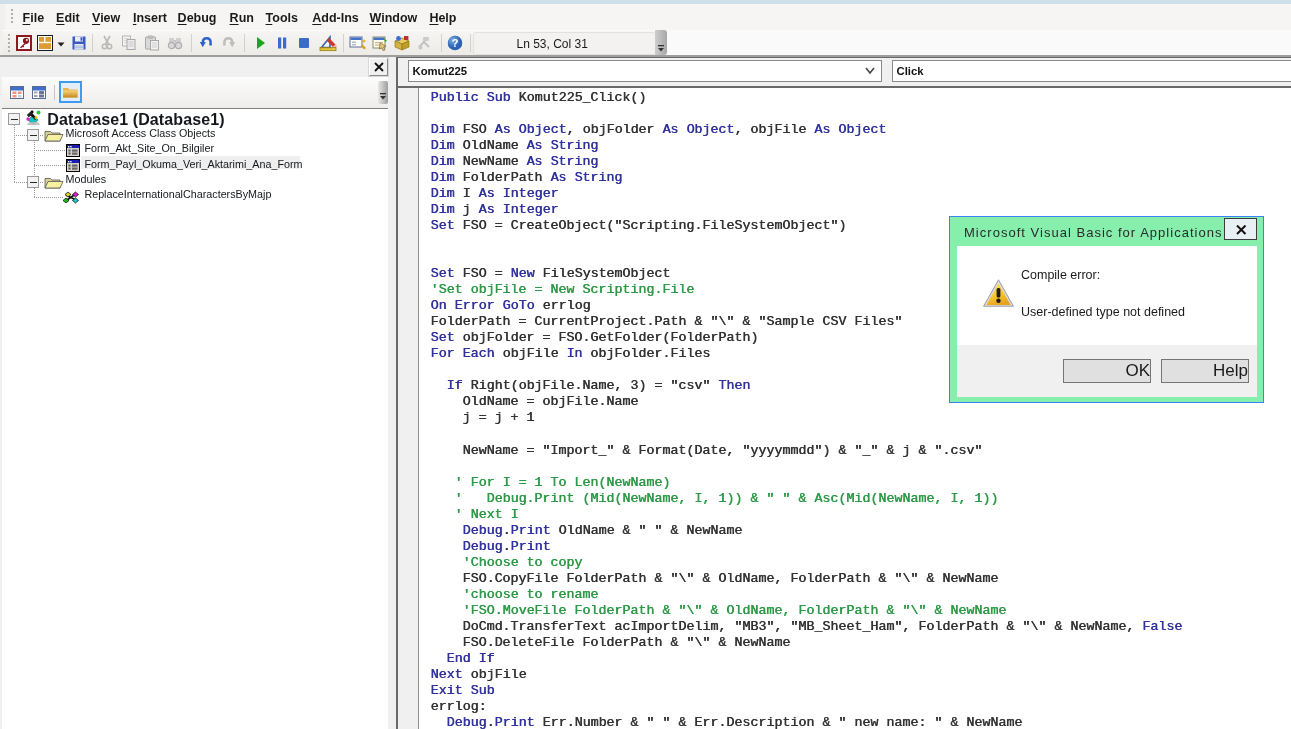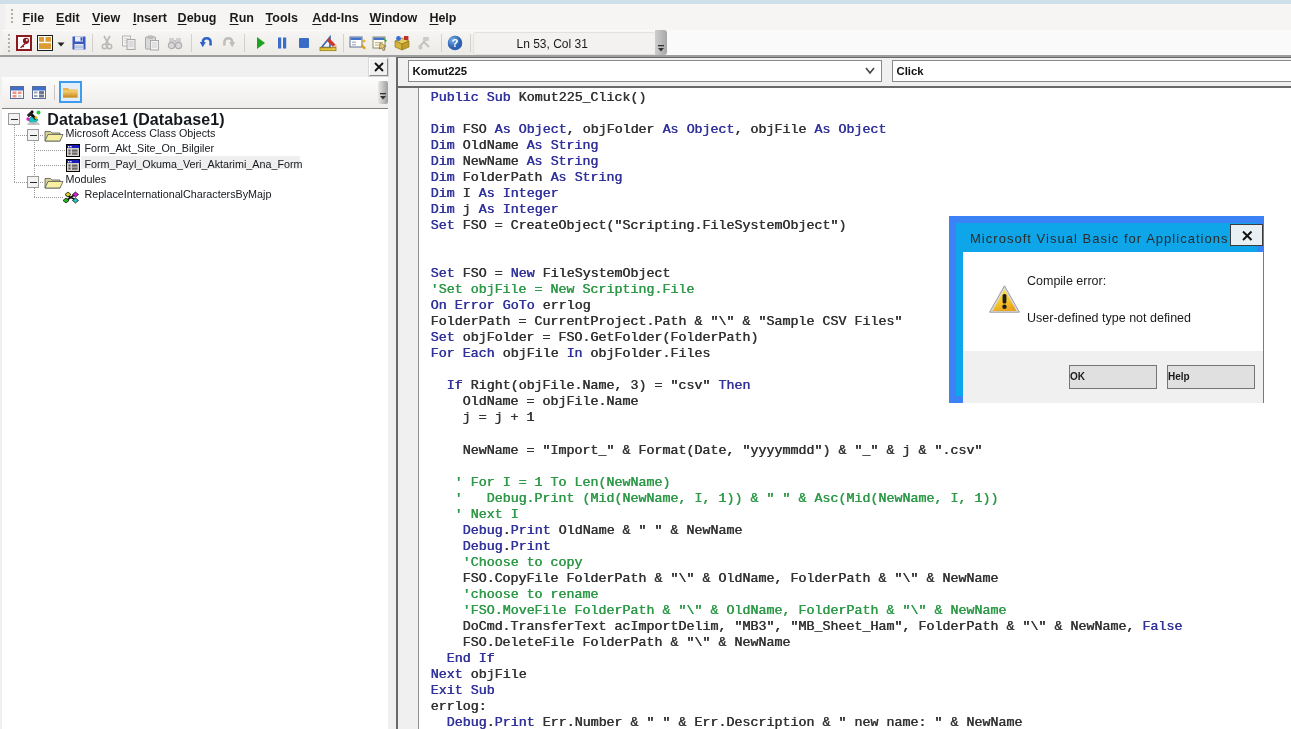--- a/index.html
+++ b/index.html
@@ -36,26 +36,26 @@
 #cwin { left:396px; top:56px; width:986px; height:673px; background:#f0f0f0; border-left:2px solid #696969; border-top:2px solid #696969; }
 .combo { position:absolute; top:2.3px; height:21.6px; background:#fff; border:1px solid #8a8a8a; }
 .combo b { position:absolute; left:4px; top:3.5px; font-size:11.3px; color:#111; }
 #codearea { position:absolute; left:0; top:28px; width:893px; height:643px; background:#fff; border-top:2px solid #696969; }
 #margin { position:absolute; left:0; top:0; width:20.5px; height:643px; background:#f0f0f0; border-right:1.5px solid #8f8f8f; }
 pre.code { position:absolute; left:32.4px; top:1.5px; font-family:"Liberation Mono", monospace; font-size:13.333px; line-height:16.05px; color:#333; font-weight:normal; text-shadow:0.5px 0 0 currentColor; }
 pre.code .k { color:#32329c; }
 pre.code .c { color:#2e9948; }
 
 
-#dlg { left:949px; top:216px; width:315px; height:187px; background:#0ea5e9; border:7px solid #3b82f6; z-index:10; }
+#dlg { left:949px; top:216px; width:315px; height:187px; background:#86efac; border:1px solid #3b82f6; z-index:10; }
 #dlgtitle { position:absolute; left:14px; top:7.5px; font-size:13px; letter-spacing:1.02px; color:#2b2b2b; }
 #dlgx { position:absolute; left:274px; top:1px; width:33px; height:22px; background:#e9f0f4; border:1px solid #3c3c3c; }
 #dlgbody { position:absolute; left:7px; top:29px; width:300px; height:99px; background:#fff; }
 #dlgfoot { position:absolute; left:7px; top:128px; width:300px; height:52px; background:#f0f0f0; }
-.dbtn { position:absolute; top:14px; width:88px; height:24px; background:#e0e0e0; border:1px solid #757575; font-size:10px; color:#1a1a1a; text-align:left; line-height:22px;font-weight:bold; }
+.dbtn { position:absolute; top:14px; width:88px; height:24px; background:#e0e0e0; border:1px solid #757575; font-size:17px; color:#1a1a1a; text-align:right; line-height:22px; }
 #dlgbody .msg { position:absolute; left:64px; font-size:12.5px; color:#1a1a1a; }
 </style>
 </head>
 <body>
 <div id="root">
   <div id="topstrip" class="abs"></div>
   <div class="abs" style="left:0;top:55.2px;width:1291px;height:1.4px;background:#9e9e9e;z-index:1"></div>
   <div id="menubar" class="abs">
     <div class="grip" style="left:6px;top:5px;height:16px;"></div>
     <span class="menuitem" style="left:17.6px"><u>F</u>ile</span>

